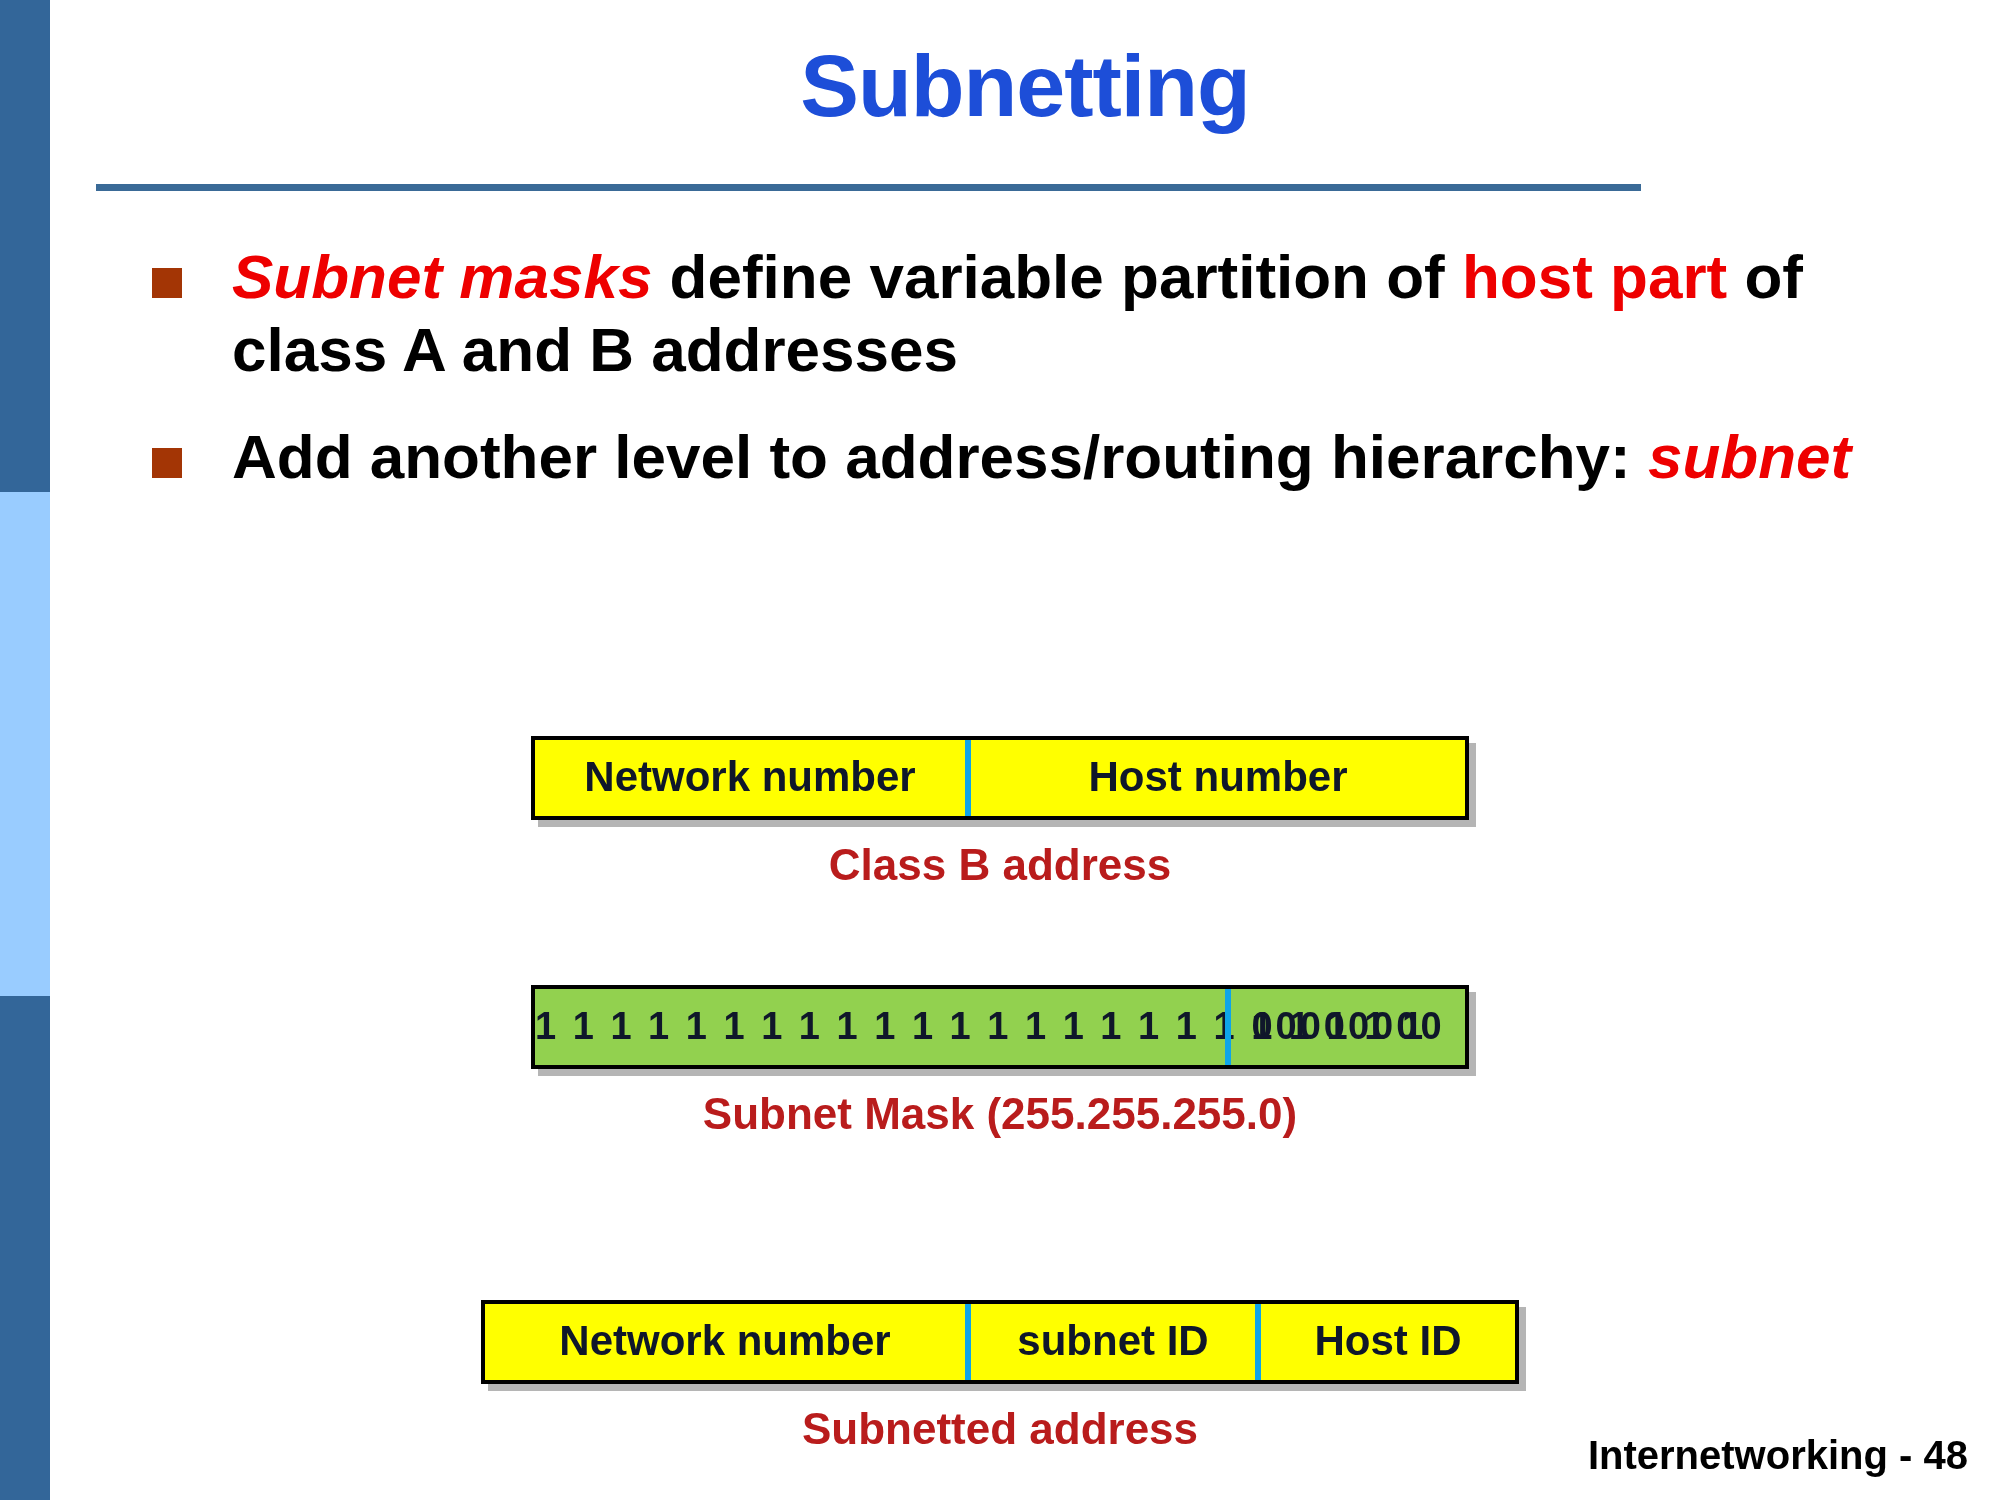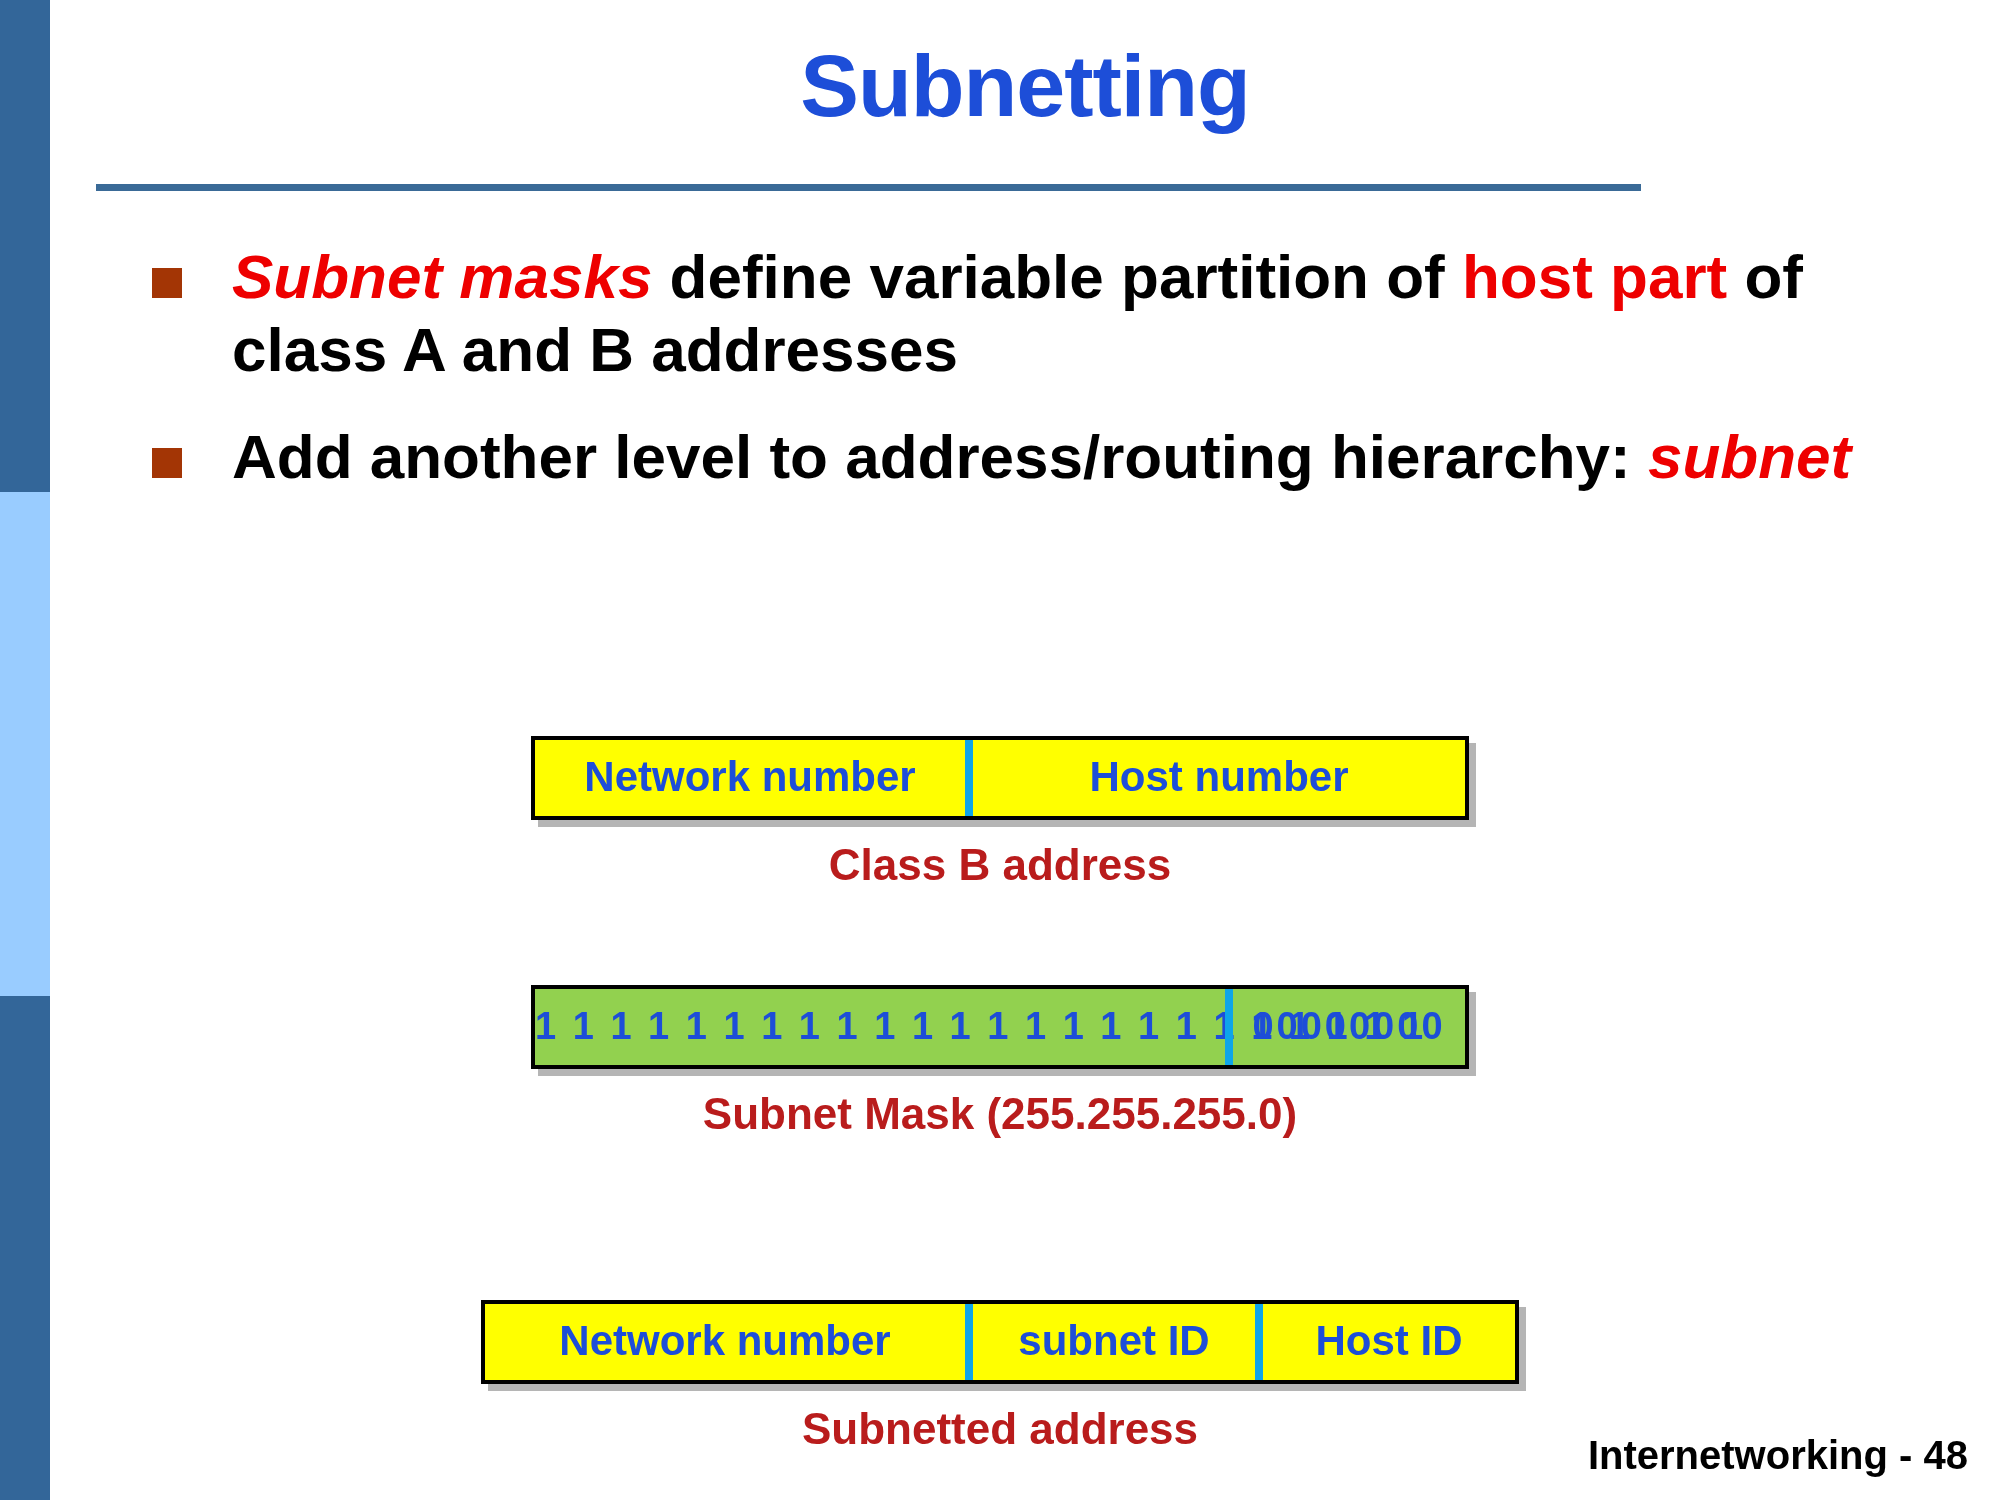--- a/index.html
+++ b/index.html
@@ -113,26 +113,26 @@
     white-space: nowrap;
   }
   .addr-bar.green { background: #92D14F; }
   .addr-cell {
     display: inline-block;
     box-sizing: border-box;
     height: 76px;
     line-height: 74px;
     font-size: 42px;
     font-weight: bold;
-    color: #1d4ed8;
+    color: #0f172a;
     text-align: center;
     vertical-align: top;
     font-family: "Liberation Sans Narrow", "Liberation Sans", sans-serif;
   }
-  .addr-cell + .addr-cell { border-left: 8px solid #0ea5e9; }
+  .addr-cell + .addr-cell { border-left: 6px solid #0ea5e9; }
   .addr-cell.bits {
     font-family: "Liberation Sans", sans-serif;
     font-size: 38px;
     letter-spacing: 3px;
   }
 
   .caption {
     margin-top: 20px;
     font-size: 44px;
     font-weight: bold;

